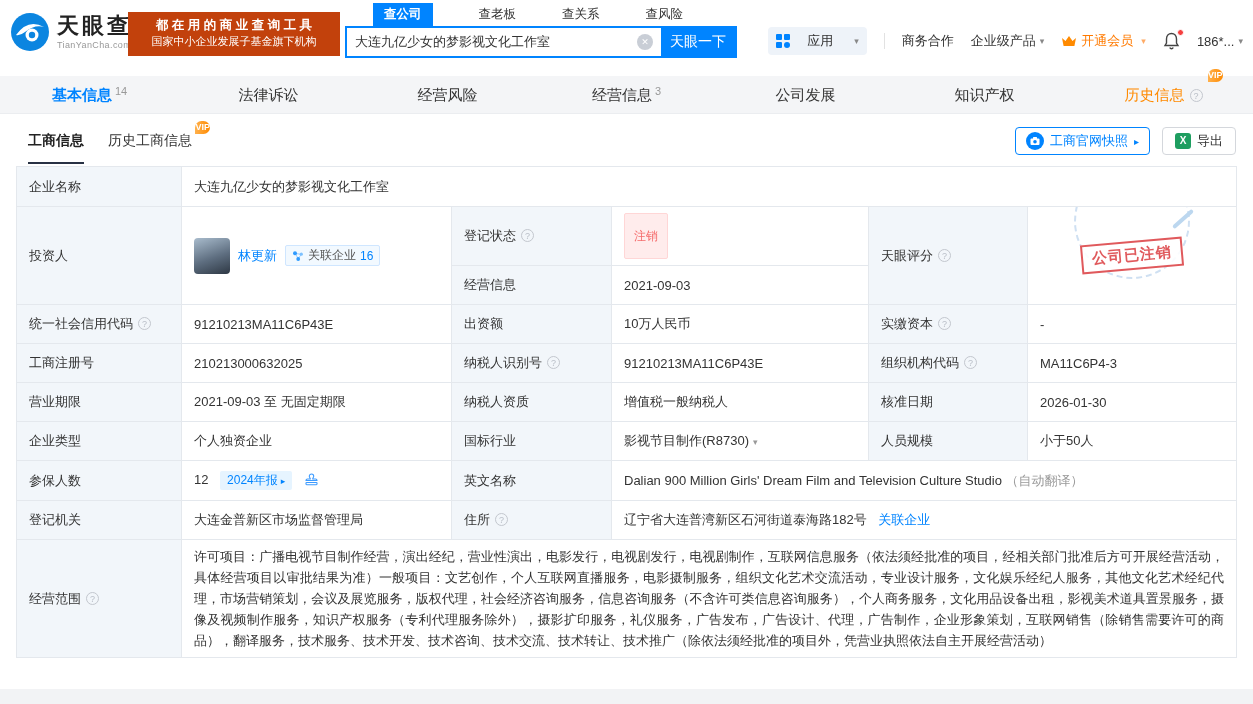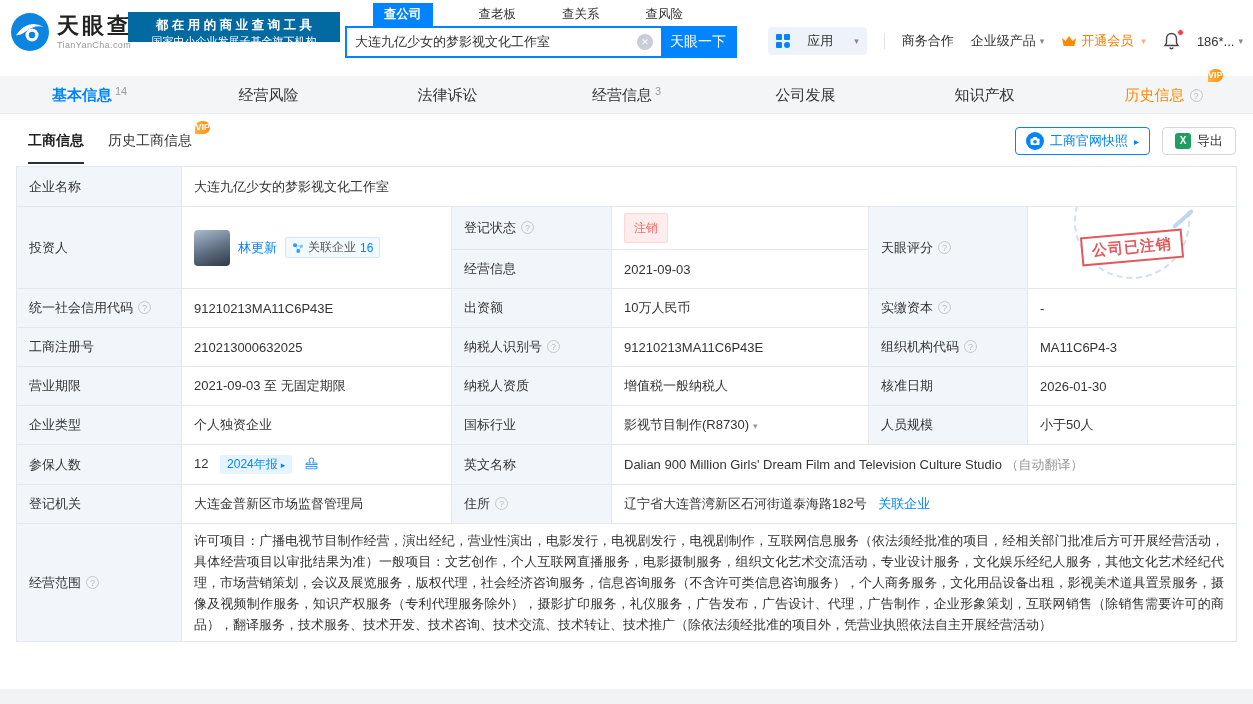--- a/index.html
+++ b/index.html
@@ -5,21 +5,21 @@
   *{margin:0;padding:0;box-sizing:border-box;}
   html,body{width:1253px;height:704px;}
   body{position:relative;background:#fff;font-family:"Liberation Sans","DejaVu Sans",sans-serif;color:#333;overflow:hidden;}
 
   
   .header{position:absolute;top:0;left:0;width:100%;height:68px;background:#fff;padding-left:24px;}
   .logo{position:absolute;left:10px;top:12px;display:flex;align-items:center;gap:7px;cursor:pointer;}
   .logo-text{display:flex;flex-direction:column;line-height:1;}
   .logo-brand{font-size:22px;font-weight:bold;color:#222;letter-spacing:3px;}
   .logo-domain{font-size:9px;color:#999;margin-top:4px;letter-spacing:.4px;}
-  .slogan{position:absolute;left:128px;top:12px;width:212px;height:30px;background:#0369a1;color:#fff;text-align:center;padding-top:4px;}
+  .slogan{position:absolute;left:128px;top:12px;width:212px;height:44px;background:#c2410c;color:#fff;text-align:center;padding-top:4px;}
   .slogan-1{font-size:12.5px;font-weight:bold;line-height:18px;}
   .slogan-2{font-size:11px;line-height:15px;}
 
   .search{position:absolute;left:345px;top:3px;width:392px;}
   .search-tabs{display:flex;align-items:center;height:22px;gap:18px;font-size:12.5px;}
   .search-tab{color:#333;cursor:pointer;margin-left:28px;}
   .search-tab.active{background:#0084ff;color:#fff;padding:3px 11px;font-weight:bold;}
   .search-box{margin-top:1px;display:flex;align-items:stretch;border:2px solid #0084ff;height:32px;background:#fff;}
   .search-input{flex:1;border:none;outline:none;font-size:13px;padding:0 8px;color:#333;min-width:0;font-family:inherit;}
   .search-clear{width:16px;height:16px;border-radius:50%;background:#c9ced6;color:#fff;font-size:9px;line-height:16px;text-align:center;align-self:center;margin-right:8px;cursor:pointer;}
@@ -58,21 +58,21 @@
 
   
   .info{position:absolute;top:166px;left:16px;width:1220px;border-collapse:collapse;table-layout:fixed;font-size:13px;background:#fff;}
   .info td{border:1px solid #e4e8ed;padding:6px 12px;vertical-align:middle;color:#333;word-break:break-all;}
   .info .lbl{background:#f2f6fa;}
   .h39{height:39px}.h40{height:40px}
   .q{display:inline-block;width:13px;height:13px;border:1px solid #c3c7ce;color:#b9bec7;border-radius:50%;font-size:9px;line-height:12px;text-align:center;margin-left:5px;vertical-align:1px;cursor:pointer;}
   .link{color:#0084ff;text-decoration:none;cursor:pointer;}
   .gray{color:#999;}
   .chev{color:#999;font-size:9px;margin-left:4px;}
-  .badge-cancel{display:inline-block;background:#ffecec;color:#f56c6c;border:1px solid #ffd6d6;border-radius:2px;font-size:12px;padding:6px 9px;line-height:16px;}
+  .badge-cancel{display:inline-block;background:#ffecec;color:#f56c6c;border:1px solid #ffd6d6;border-radius:2px;font-size:12px;padding:14px 9px;line-height:16px;}
   .investor{display:flex;align-items:center;gap:8px;}
   .avatar{width:36px;height:36px;border-radius:4px;background:linear-gradient(160deg,#a9bccd 0%,#5e6e80 55%,#2e3844 100%);flex:none;cursor:pointer;}
   .rel-badge{display:inline-flex;align-items:center;gap:4px;border:1px solid #cfe6ff;background:#f2f9ff;border-radius:2px;font-size:12px;padding:1px 6px;color:#555;cursor:pointer;white-space:nowrap;}
   .rel-badge b{color:#0084ff;font-weight:normal;}
   .report-badge{display:inline-flex;align-items:center;background:#e6f4ff;color:#0084ff;font-size:12px;border-radius:2px;padding:1px 7px;margin-left:8px;gap:3px;cursor:pointer;}
   .report-badge .arrow{font-size:9px;}
   .seal-ic{margin-left:8px;vertical-align:-3px;cursor:pointer;}
   .stamp-cell{position:relative;text-align:center;overflow:hidden;}
   .stamp{display:inline-block;border:2px solid #e0595c;color:#e0595c;font-size:15px;font-weight:bold;padding:3px 9px;transform:rotate(-5deg);letter-spacing:1px;background:rgba(255,255,255,.88);position:relative;z-index:2;}
   .stamp-arc{position:absolute;width:116px;height:116px;border:2px dashed #cfe0f2;border-radius:50%;left:50%;top:-44px;margin-left:-58px;z-index:1;}
@@ -153,24 +153,24 @@
       <span class="caret">▾</span>
     </span>
   </div>
 </header>
 
 <nav class="tabsbar">
   <div class="tab active">
     <span>基本信息</span><span class="cnt">14</span>
   </div>
   <div class="tab">
+    <span>法律诉讼</span>
+  </div>
+  <div class="tab">
     <span>经营风险</span>
-  </div>
-  <div class="tab">
-    <span>法律诉讼</span>
   </div>
   <div class="tab">
     <span>经营信息</span><span class="cnt">3</span>
   </div>
   <div class="tab">
     <span>公司发展</span>
   </div>
   <div class="tab">
     <span>知识产权</span>
   </div>

